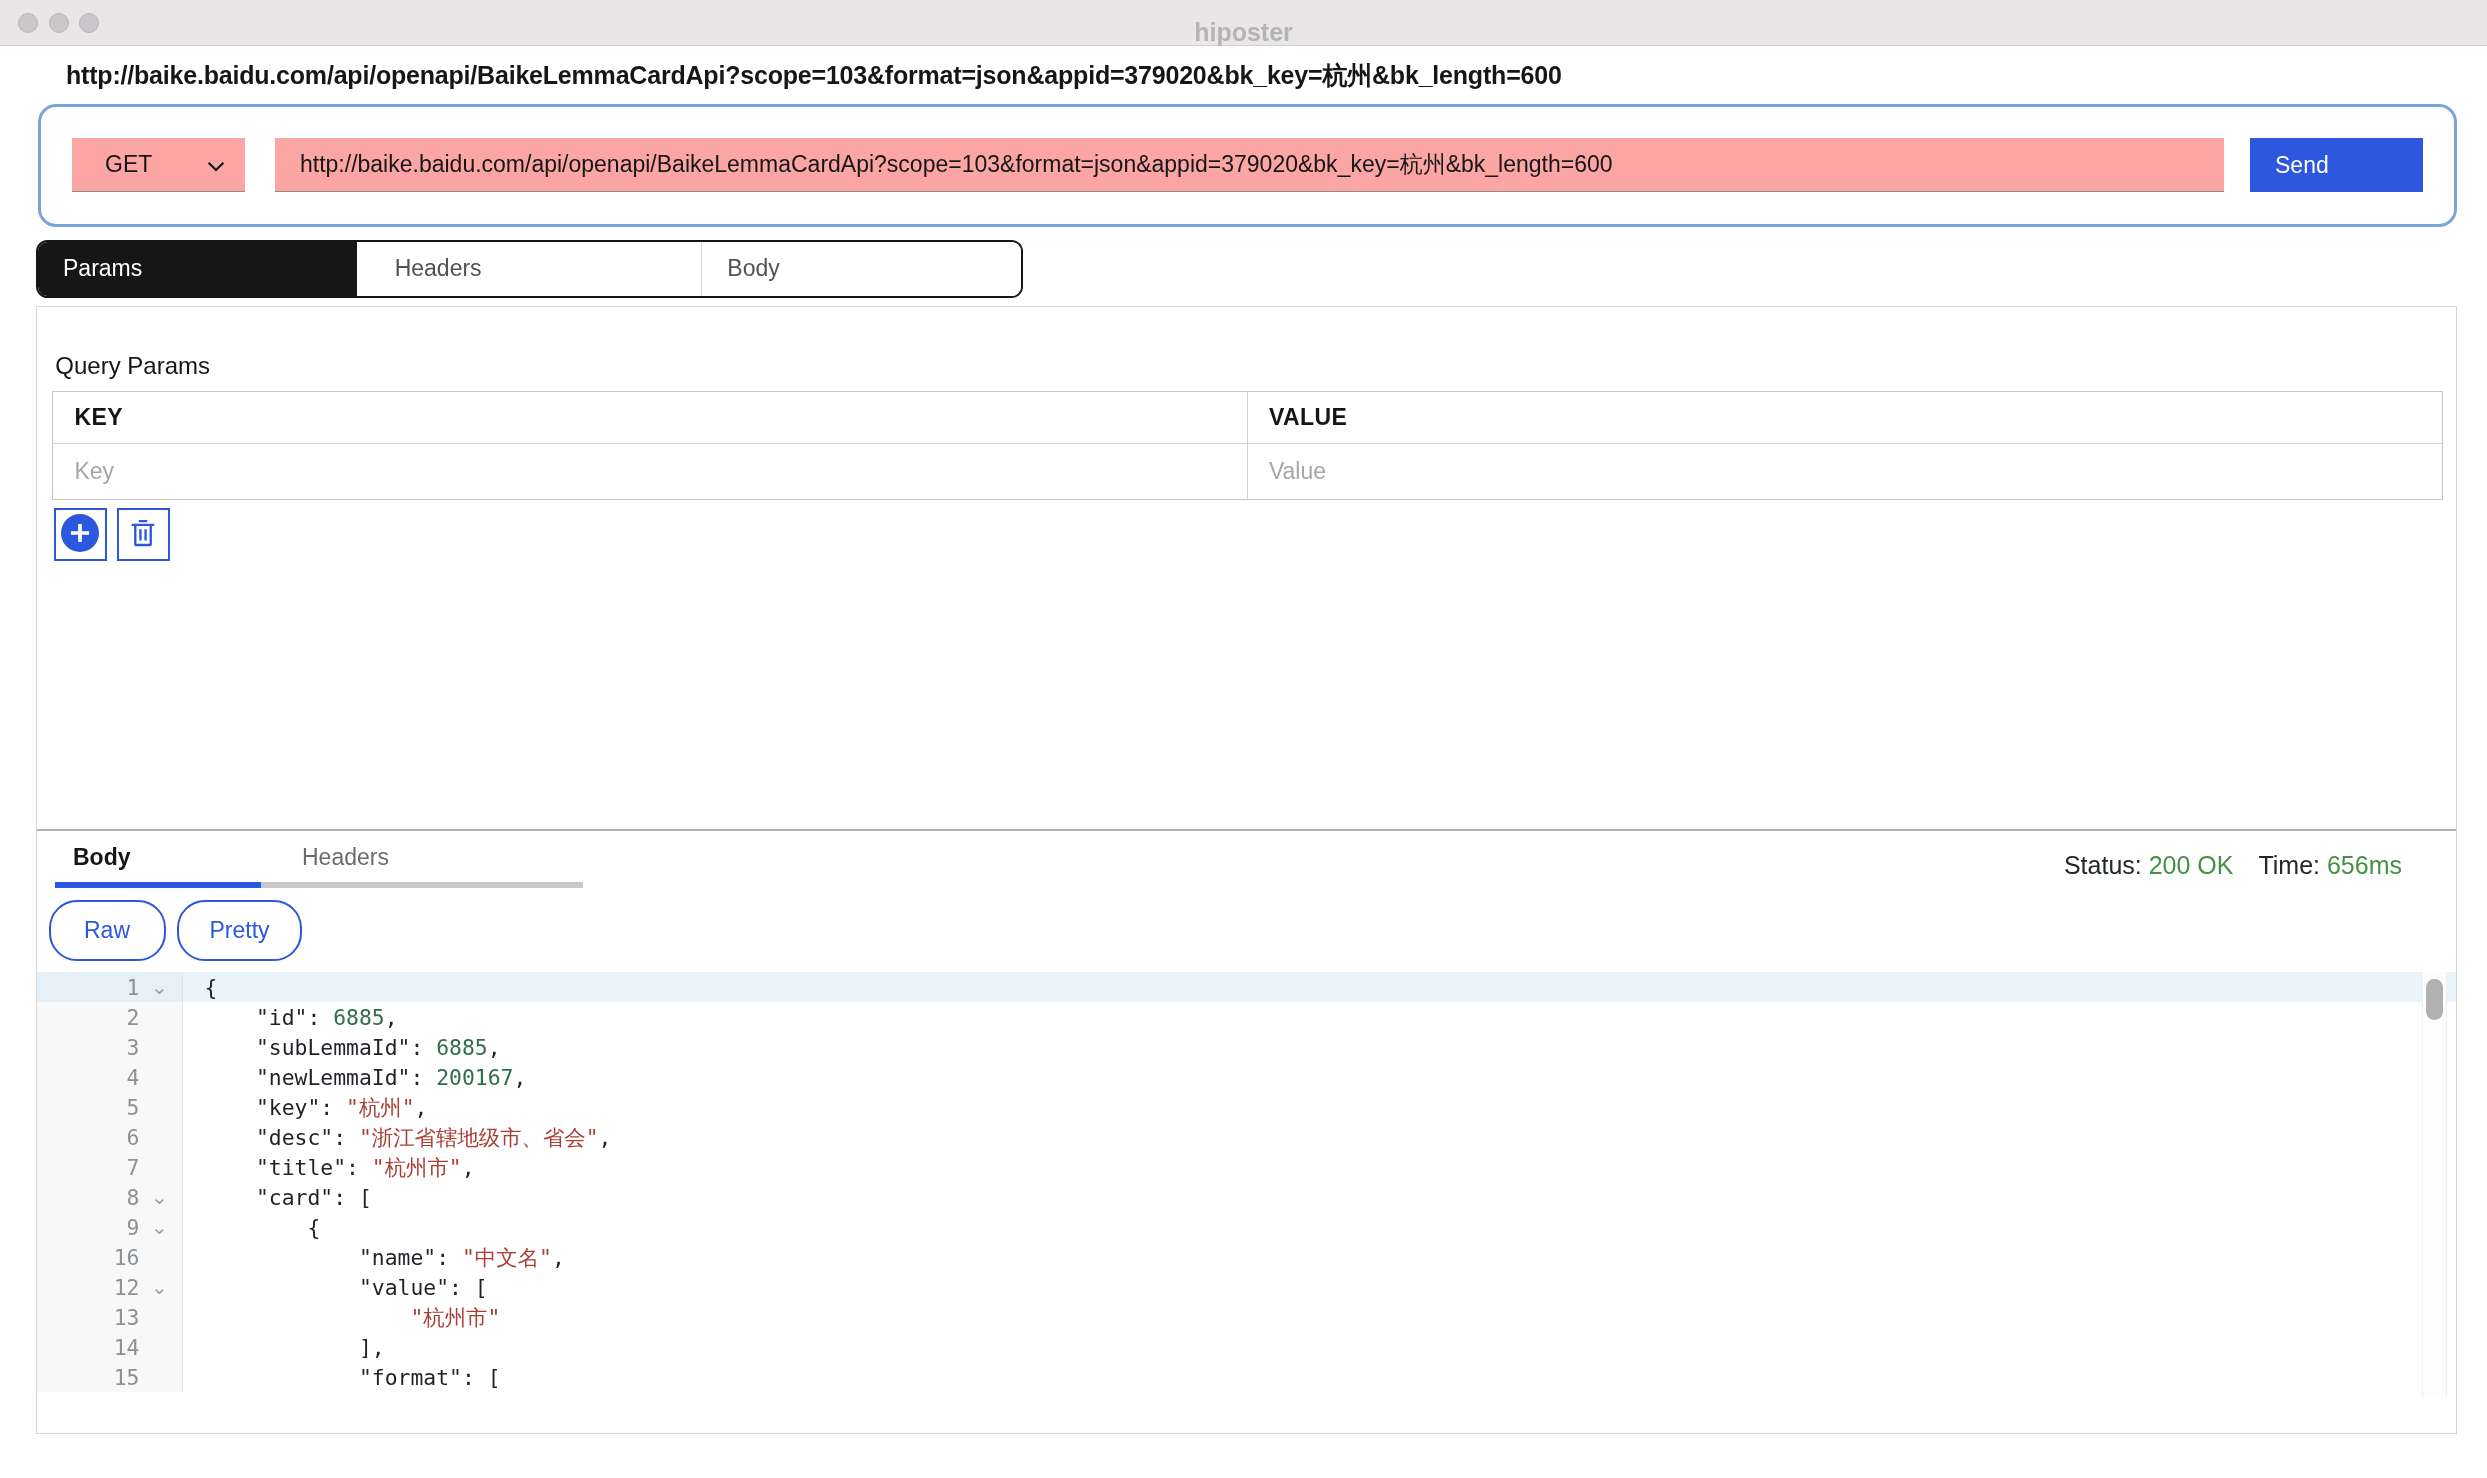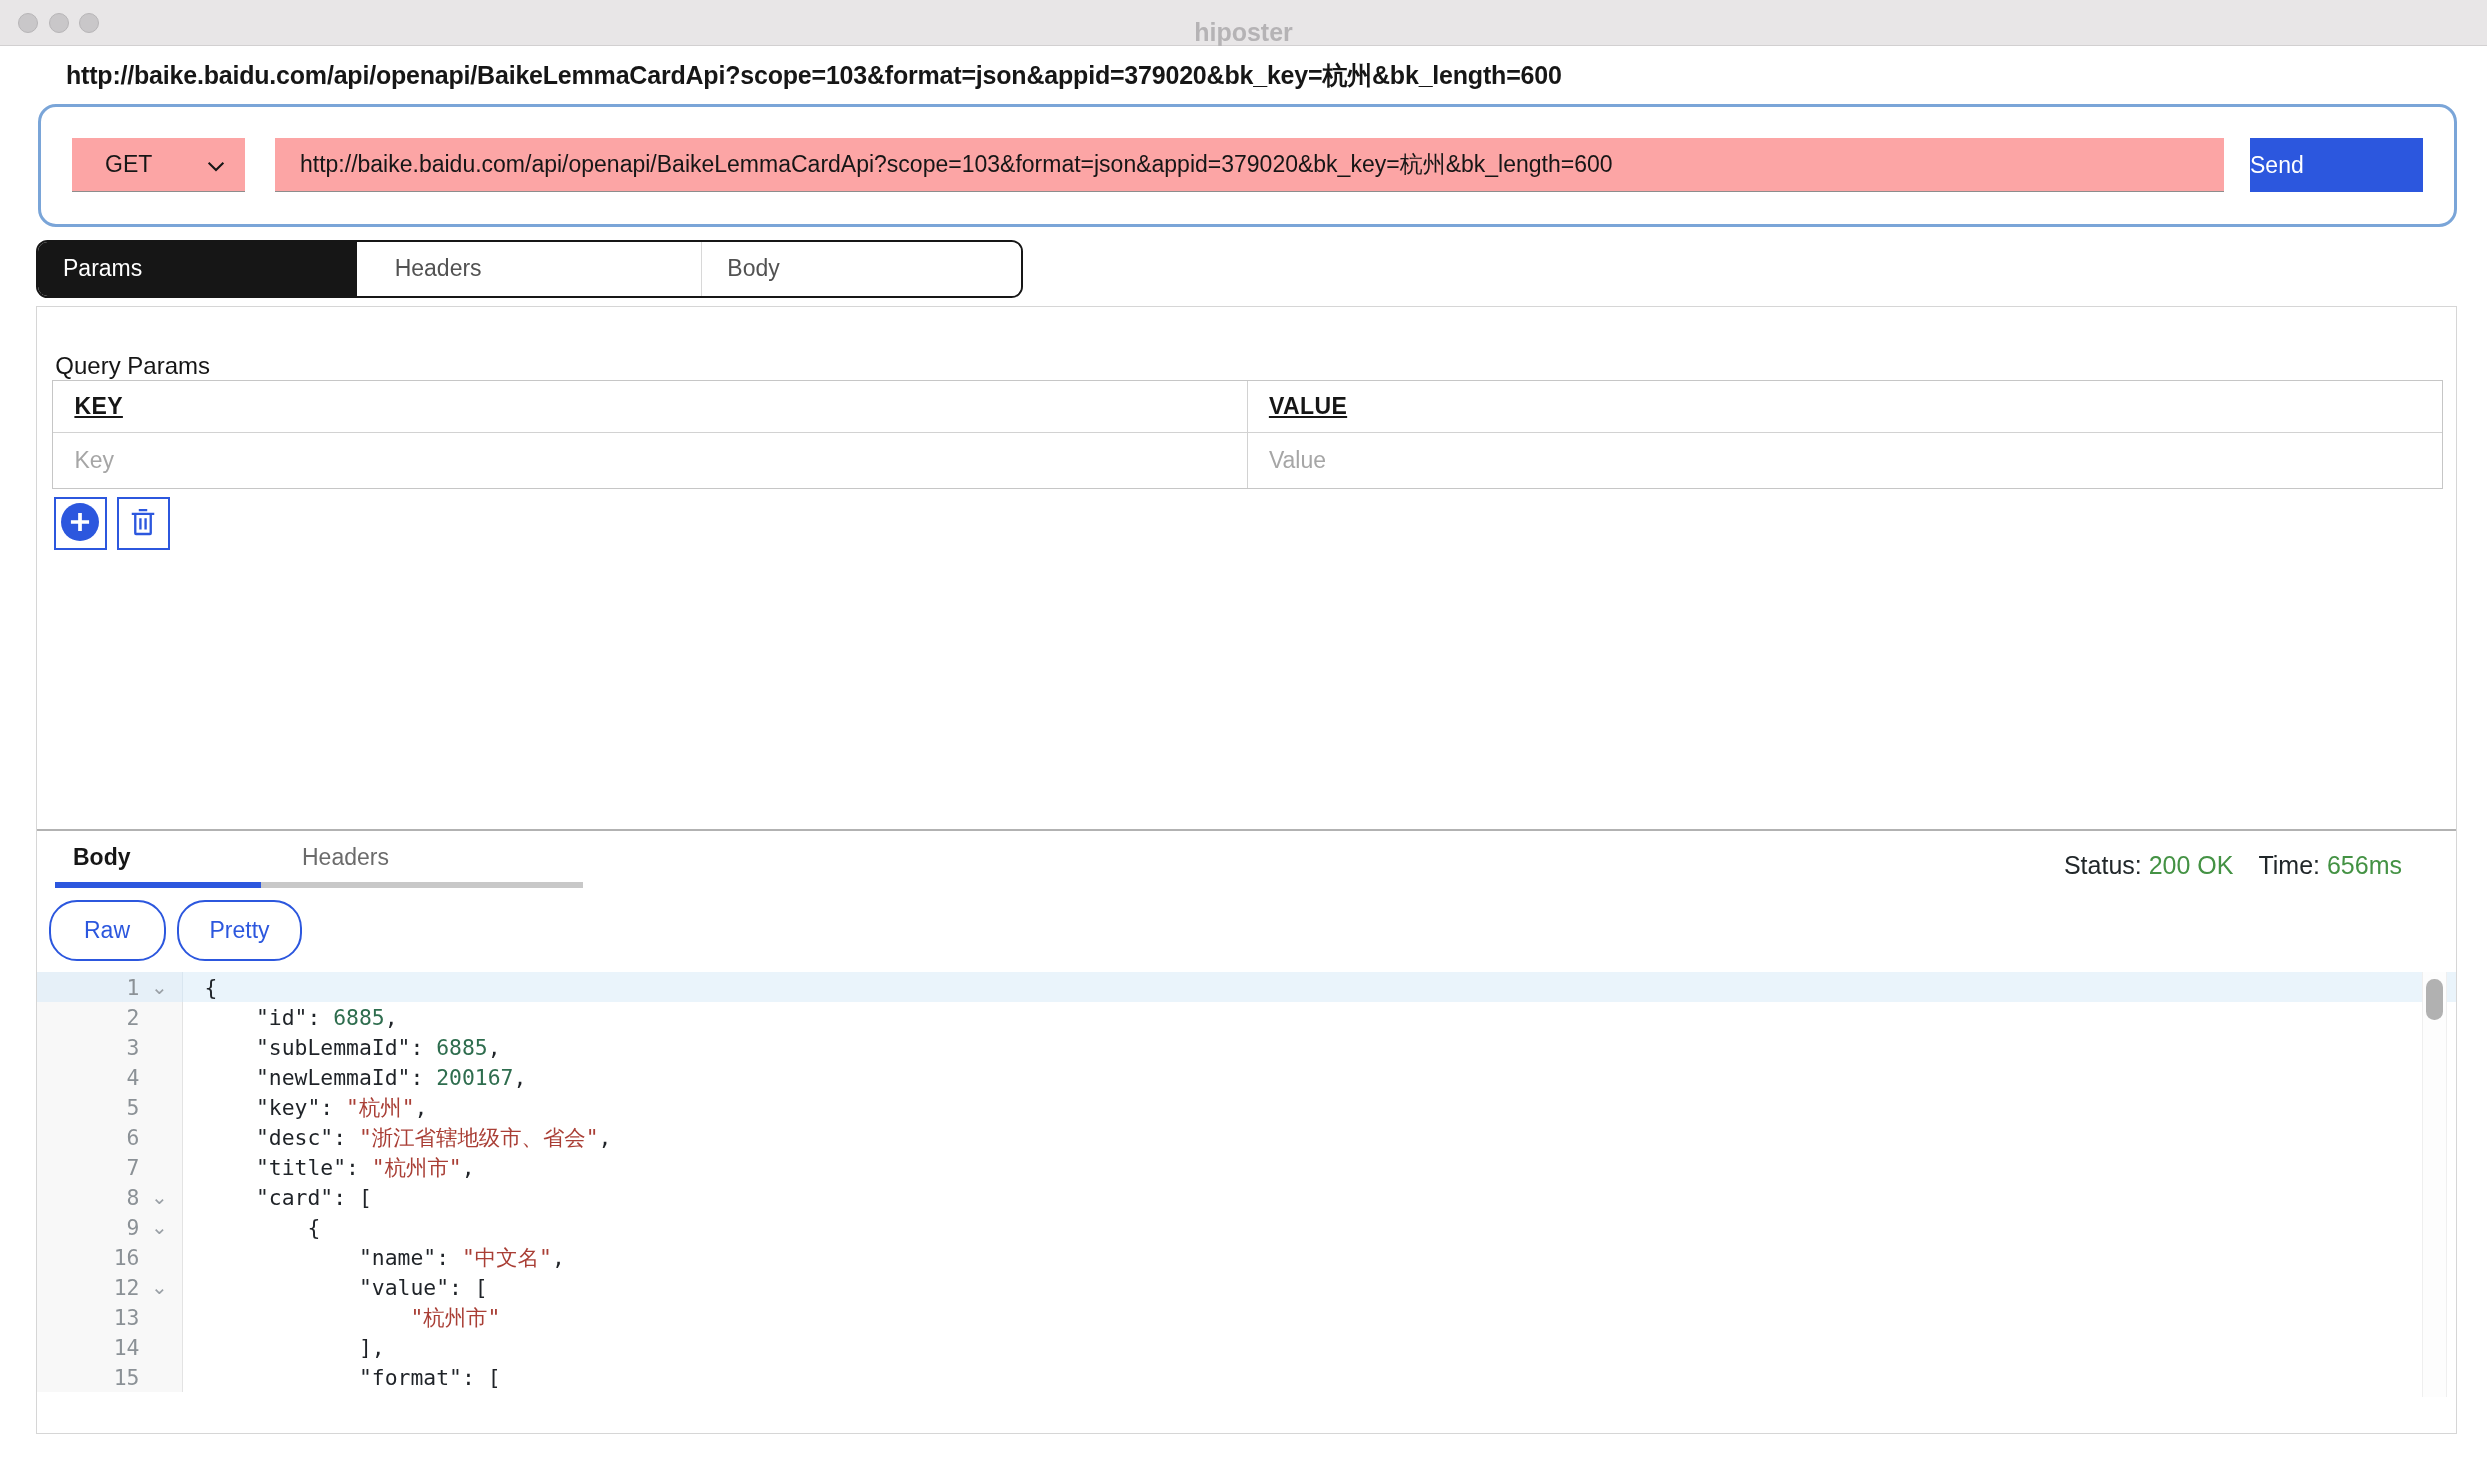--- a/index.html
+++ b/index.html
@@ -17,37 +17,37 @@
   .url-heading { margin:13px 0 0 66px; font-size:25px; font-weight:700; letter-spacing:-0.2px; white-space:nowrap; }
 
   
   .request-container { margin:11.5px 30px 0 38px; height:123px; border:3.3px solid #7aa5d8;
     border-radius:18px; display:flex; align-items:center; padding:0 31px; background:#fff; }
   .field { height:54px; background:#fca5a5; border:none; border-bottom:1.6px solid #8d8d8d;
     font-size:23px; color:#161616; display:flex; align-items:center; }
   .method-select { width:173px; padding:0 20px 0 33px; justify-content:space-between; cursor:pointer; }
   .url-input { flex:1; margin-left:30px; padding:0 25px; font-family:"Liberation Sans",sans-serif; outline:none; }
   .send-btn { width:173px; height:54px; margin-left:26px; background:#2c57de; color:#fff;
-    border:none; font-size:23px; text-align:left; cursor:pointer;
+    border:none; font-size:23px; text-align:left; padding-left:25px; cursor:pointer;
     font-family:"Liberation Sans",sans-serif; }
 
   
   .req-tabs { margin:13px 0 0 36px; width:987px; height:58px; border:2.5px solid #161616;
     border-radius:11.5px; display:flex; overflow:hidden; background:#fff;gap:13px; }
   .req-tab { flex:1; display:flex; align-items:center; padding-left:25px; font-size:23px;
     color:#525252; cursor:pointer; background:#fff; }
   .req-tab.active { background:#161616; color:#fff; }
   .req-tab.divided { border-left:1.6px solid #d8d8d8; }
 
   
   .main-panel { margin:8.2px 30px 0 36px; height:1128px; border:1.6px solid #d6d6d6; background:#fff; }
 
   .params-section { height:524px; border-bottom:2.5px solid #b2b2b2; padding:15px 13px 0 15px; }
   .qp-label { font-size:24px; color:#161616; margin-left:3.3px;margin-top:30px; }
-  .qp-table { margin-top:0; border:1.6px solid #c6c6c6;text-decoration:underline; }
+  .qp-table { margin-top:11px; border:1.6px solid #c6c6c6; }
   .qp-row { display:flex; }
   .qp-row.head { border-bottom:1.6px solid #d2d2d2; }
   .qp-cell { width:50%; padding:12.3px 21.4px; font-size:23px; }
   .qp-cell.key { border-right:1.6px solid #d2d2d2; }
   .qp-cell.head { font-weight:700; letter-spacing:0.4px; }
   .qp-input { width:100%; border:none; outline:none; font-size:23px; height:30px;
     font-family:"Liberation Sans",sans-serif; color:#161616; }
   .qp-input::placeholder { color:#a6a6a6; }
   .row-btns { display:flex; gap:10px; margin:8.2px 0 0 1.6px; }
   .icon-btn { width:53px; height:53px; background:#fff; border:2.5px solid #2c57de;

